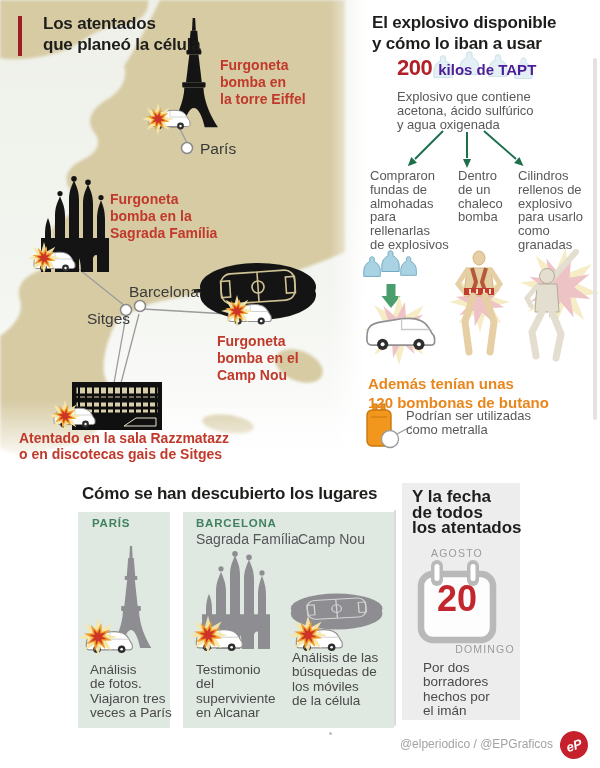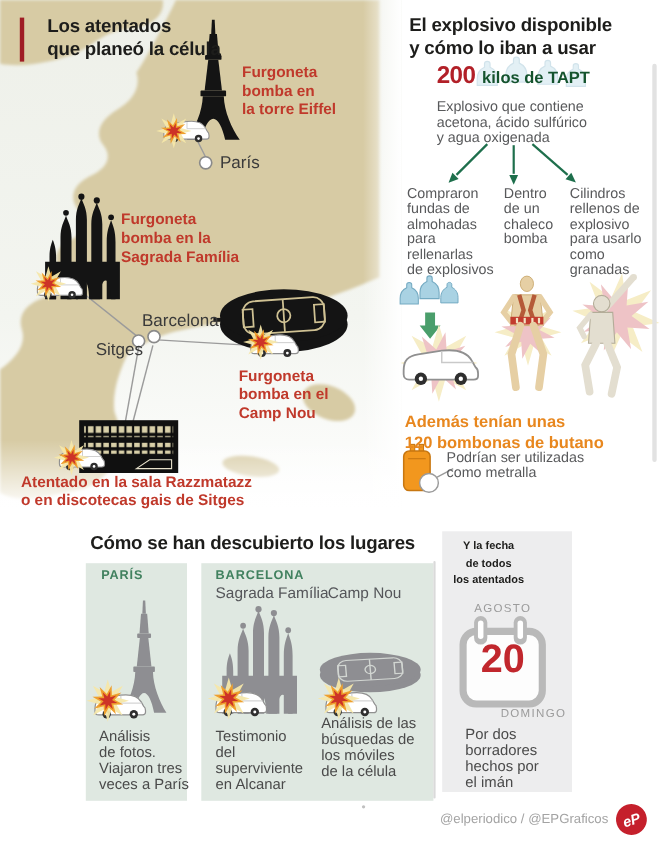--- a/index.html
+++ b/index.html
@@ -5,26 +5,26 @@
   html,body{margin:0;padding:0;background:#ffffff;}
   #page{position:relative;width:600px;height:768px;background:#fff;overflow:hidden;
         font-family:"Liberation Sans",sans-serif;}
   .abs{position:absolute;}
   .z0{z-index:0}.z1{z-index:1}.z2{z-index:2}
   .h1{font-size:17px;line-height:1.24;font-weight:800;color:#1d1d1b;letter-spacing:-0.2px;}
   .redlab{font-size:14px;line-height:17px;font-weight:700;color:#c0392b;}
   .city{font-size:15.5px;color:#3a3a3a;}
   .gray{font-size:13px;line-height:13.8px;color:#58595b;}
   .big200{font-size:22px;font-weight:800;color:#b22028;letter-spacing:-0.5px;}
-  .unit{font-size:15px;font-weight:700;color:#14532d;}
+  .unit{font-size:15px;font-weight:700;color:#4c1d95;}
   .orange{font-size:15px;line-height:1.27;font-weight:700;color:#e8871e;}
   .tag{font-size:11.5px;font-weight:600;letter-spacing:0.8px;color:#41815f;}
   .sub{font-size:14px;color:#55565a;}
   .ptext{font-size:13.5px;line-height:14.4px;color:#4a4a4a;}
-  .dtitle{font-size:10px;line-height:15.5px;font-weight:800;color:#1d1d1b;text-align:center;}
+  .dtitle{font-size:17px;line-height:15.5px;font-weight:800;color:#1d1d1b;}
   .cal-cap{font-size:10.5px;letter-spacing:1.2px;color:#9b9b9b;text-align:center;}
   .day{font-size:36px;font-weight:600;color:#c1272d;text-align:center;line-height:1;}
   .credits{font-size:12px;color:#a3a3a3;text-align:right;}
   .panel{background:#dfe8e1;}
   .panel-gray{background:#ededee;}
   .accentbar{background:#9f1c24;}
   .ep-logo{width:28px;height:28px;border-radius:50%;background:#c5202c;color:#fff;
            font-size:13px;font-weight:700;font-style:italic;display:flex;align-items:center;
            justify-content:center;transform:rotate(-18deg);}
   .scroll{background:#e2e2e2;border-radius:2px;}

